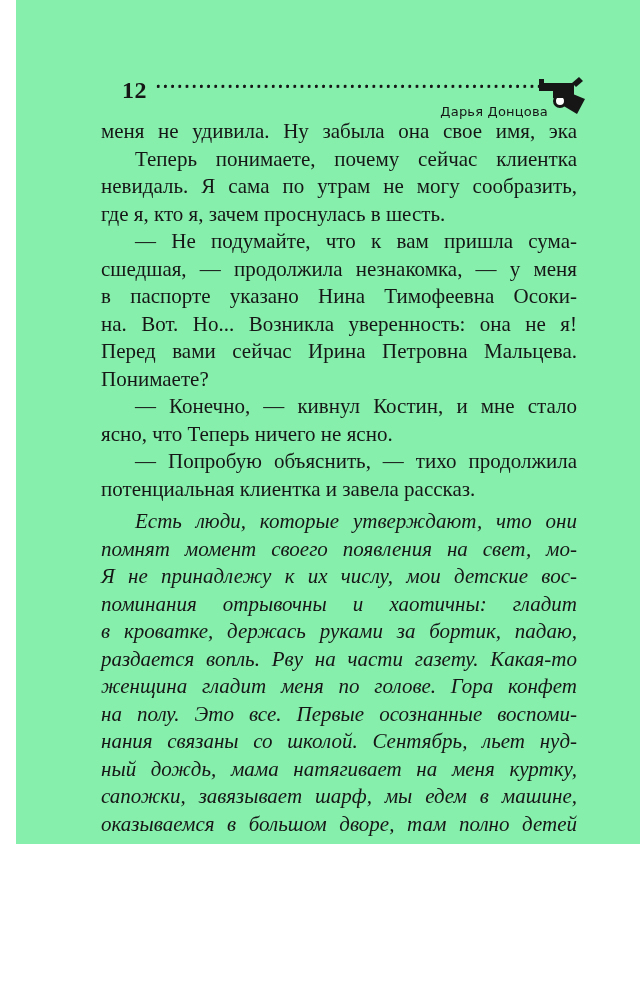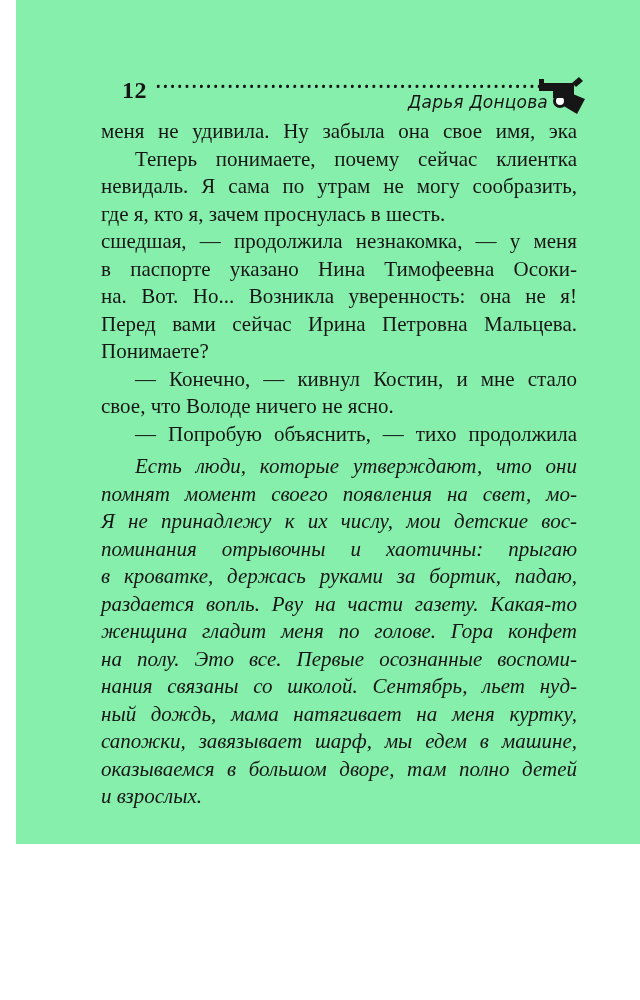--- a/index.html
+++ b/index.html
@@ -34,24 +34,23 @@
     top: 84px;
     width: 384px;
     height: 5px;
     background-image: radial-gradient(circle 1.7px at 2.2px 2.2px, #161616 1.5px, rgba(0,0,0,0) 1.8px);
     background-size: 7.2px 5px;
     background-repeat: repeat-x;
   }
   .author-name {
     position: absolute;
     right: 108px;
-    top: 92px;
+    top: 104px;
     font-family: "DejaVu Sans", "Liberation Sans", sans-serif;
-    font-style: italic;
-    font-size: 17px;
+    font-size: 13px;
     letter-spacing: 0.2px;
   }
   .gun-icon {
     position: absolute;
     left: 522px;
     top: 75px;
     width: 52px;
     height: 40px;
   }
 
@@ -108,38 +107,40 @@
   </div>
 
   <div class="text-column">
       <div class="paragraph">
         <div class="line">меня не удивила. Ну забыла она свое имя, эка</div>
         <div class="line first">Теперь понимаете, почему сейчас клиентка</div>
         <div class="line">невидаль. Я сама по утрам не могу сообразить,</div>
         <div class="line last">где я, кто я, зачем проснулась в шесть.</div>
       </div>
       <div class="paragraph">
+        <div class="line first">— Не подумайте, что к вам пришла сума-</div>
         <div class="line">сшедшая, — продолжила незнакомка, — у меня</div>
         <div class="line">в паспорте указано Нина Тимофеевна Осоки-</div>
         <div class="line">на. Вот. Но... Возникла уверенность: она не я!</div>
         <div class="line">Перед вами сейчас Ирина Петровна Мальцева.</div>
         <div class="line last">Понимаете?</div>
       </div>
       <div class="paragraph">
         <div class="line first">— Конечно, — кивнул Костин, и мне стало</div>
-        <div class="line last">свое, что Володе ничего не ясно.</div>
+        <div class="line last">ясно, что Теперь ничего не ясно.</div>
       </div>
       <div class="paragraph">
         <div class="line first">— Попробую объяснить, — тихо продолжила</div>
+        <div class="line last">потенциальная клиентка и завела рассказ.</div>
       </div>
       <div class="paragraph scene-break">
         <div class="line first">Есть люди, которые утверждают, что они</div>
         <div class="line">помнят момент своего появления на свет, мо-</div>
         <div class="line">Я не принадлежу к их числу, мои детские вос-</div>
-        <div class="line">поминания отрывочны и хаотичны: прыгаю</div>
+        <div class="line">поминания отрывочны и хаотичны: гладит</div>
         <div class="line">в кроватке, держась руками за бортик, падаю,</div>
         <div class="line">раздается вопль. Рву на части газету. Какая-то</div>
         <div class="line">женщина гладит меня по голове. Гора конфет</div>
         <div class="line">на полу. Это все. Первые осознанные воспоми-</div>
         <div class="line">нания связаны со школой. Сентябрь, льет нуд-</div>
         <div class="line">ный дождь, мама натягивает на меня куртку,</div>
         <div class="line">сапожки, завязывает шарф, мы едем в машине,</div>
         <div class="line">оказываемся в большом дворе, там полно детей</div>
         <div class="line last">и взрослых.</div>
       </div>

